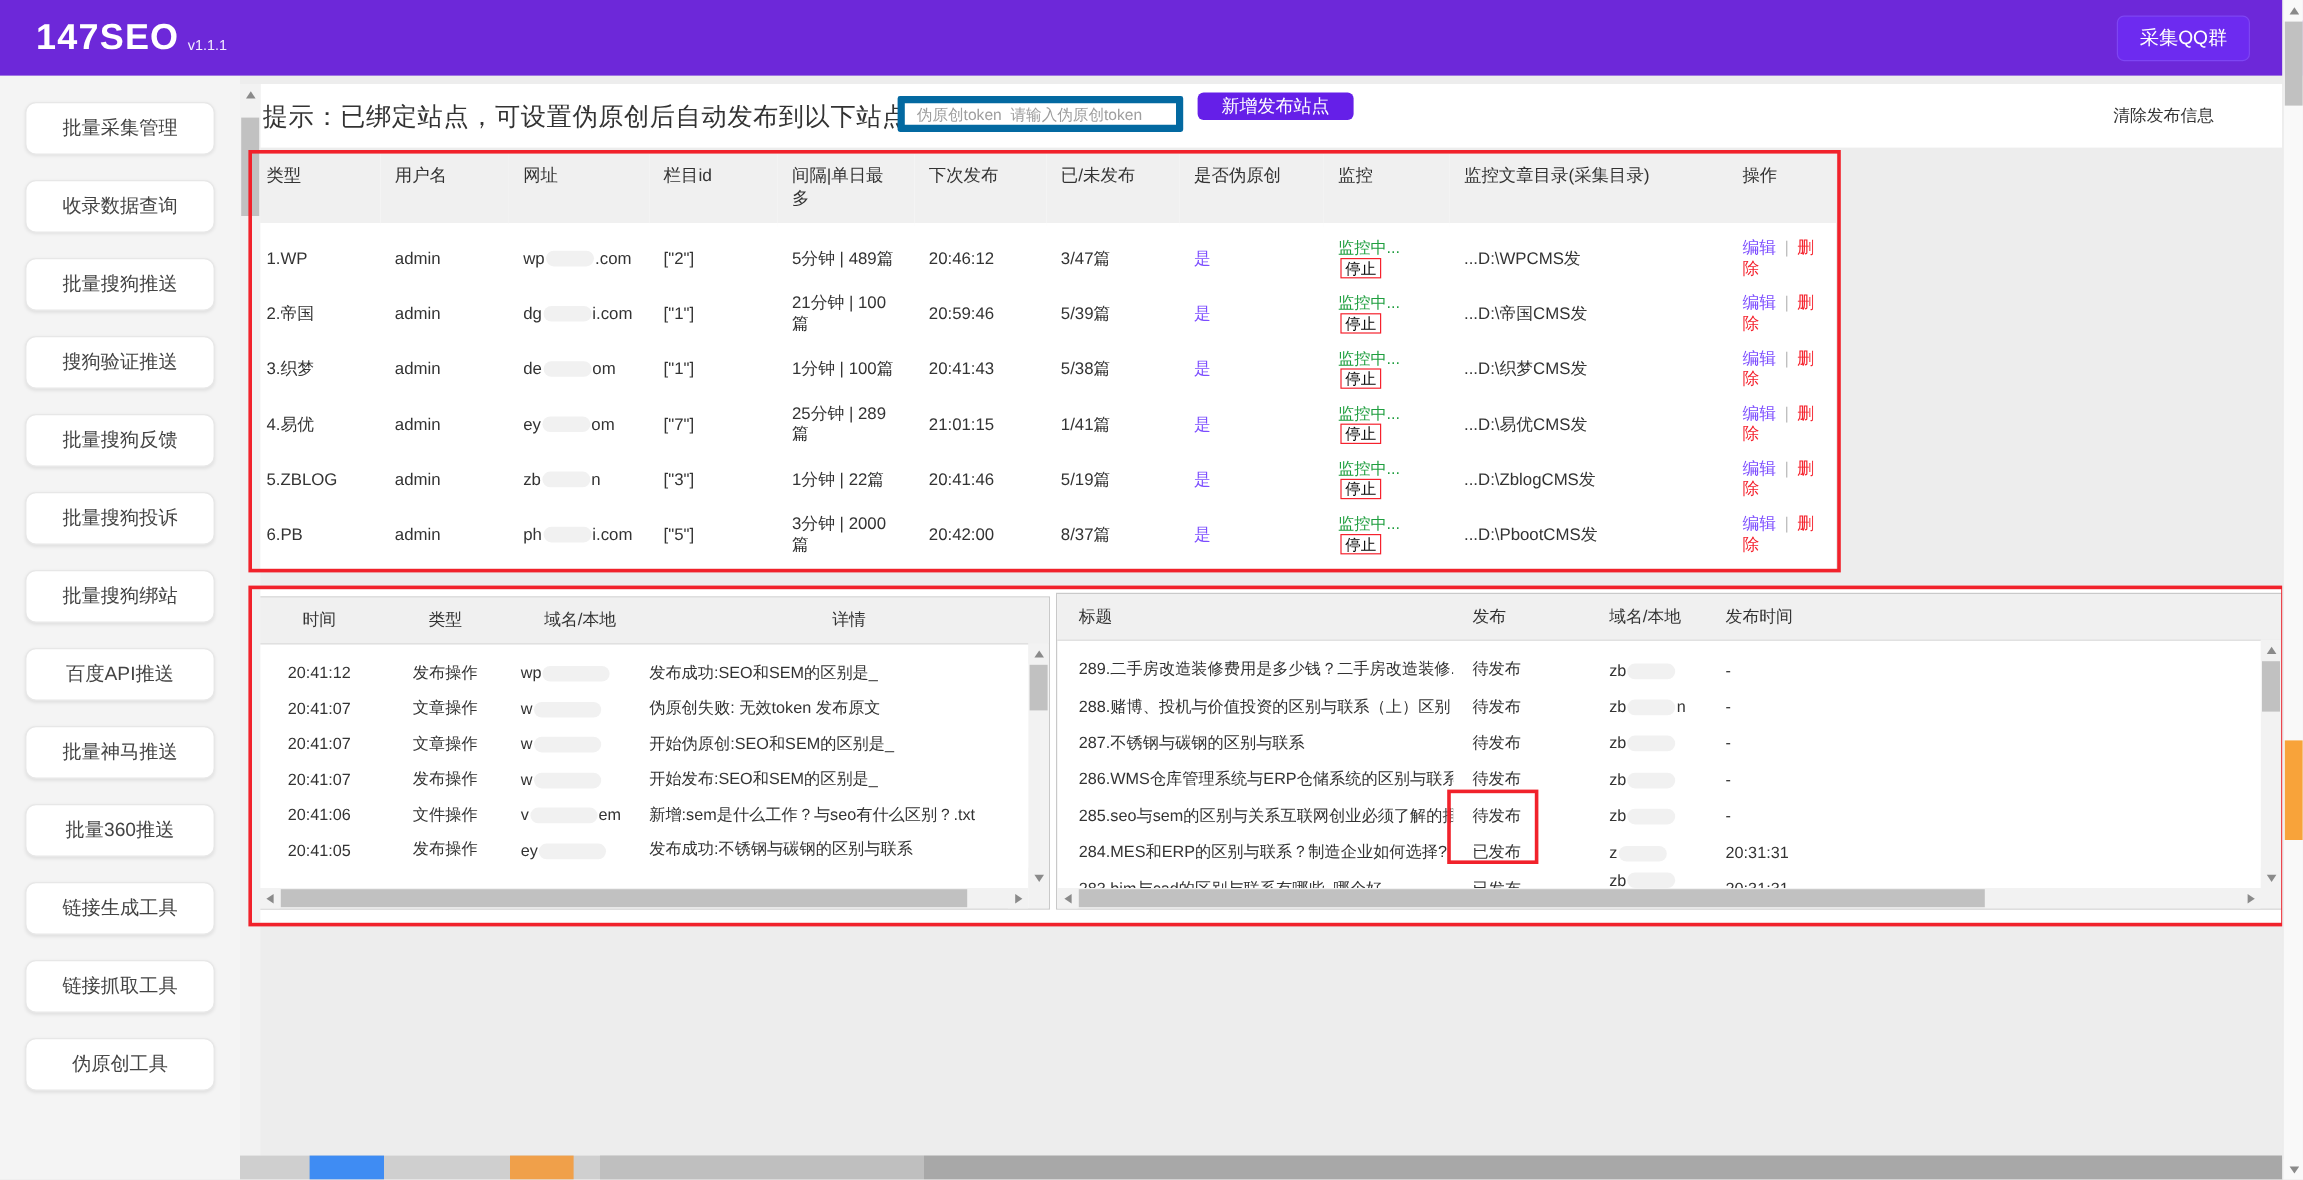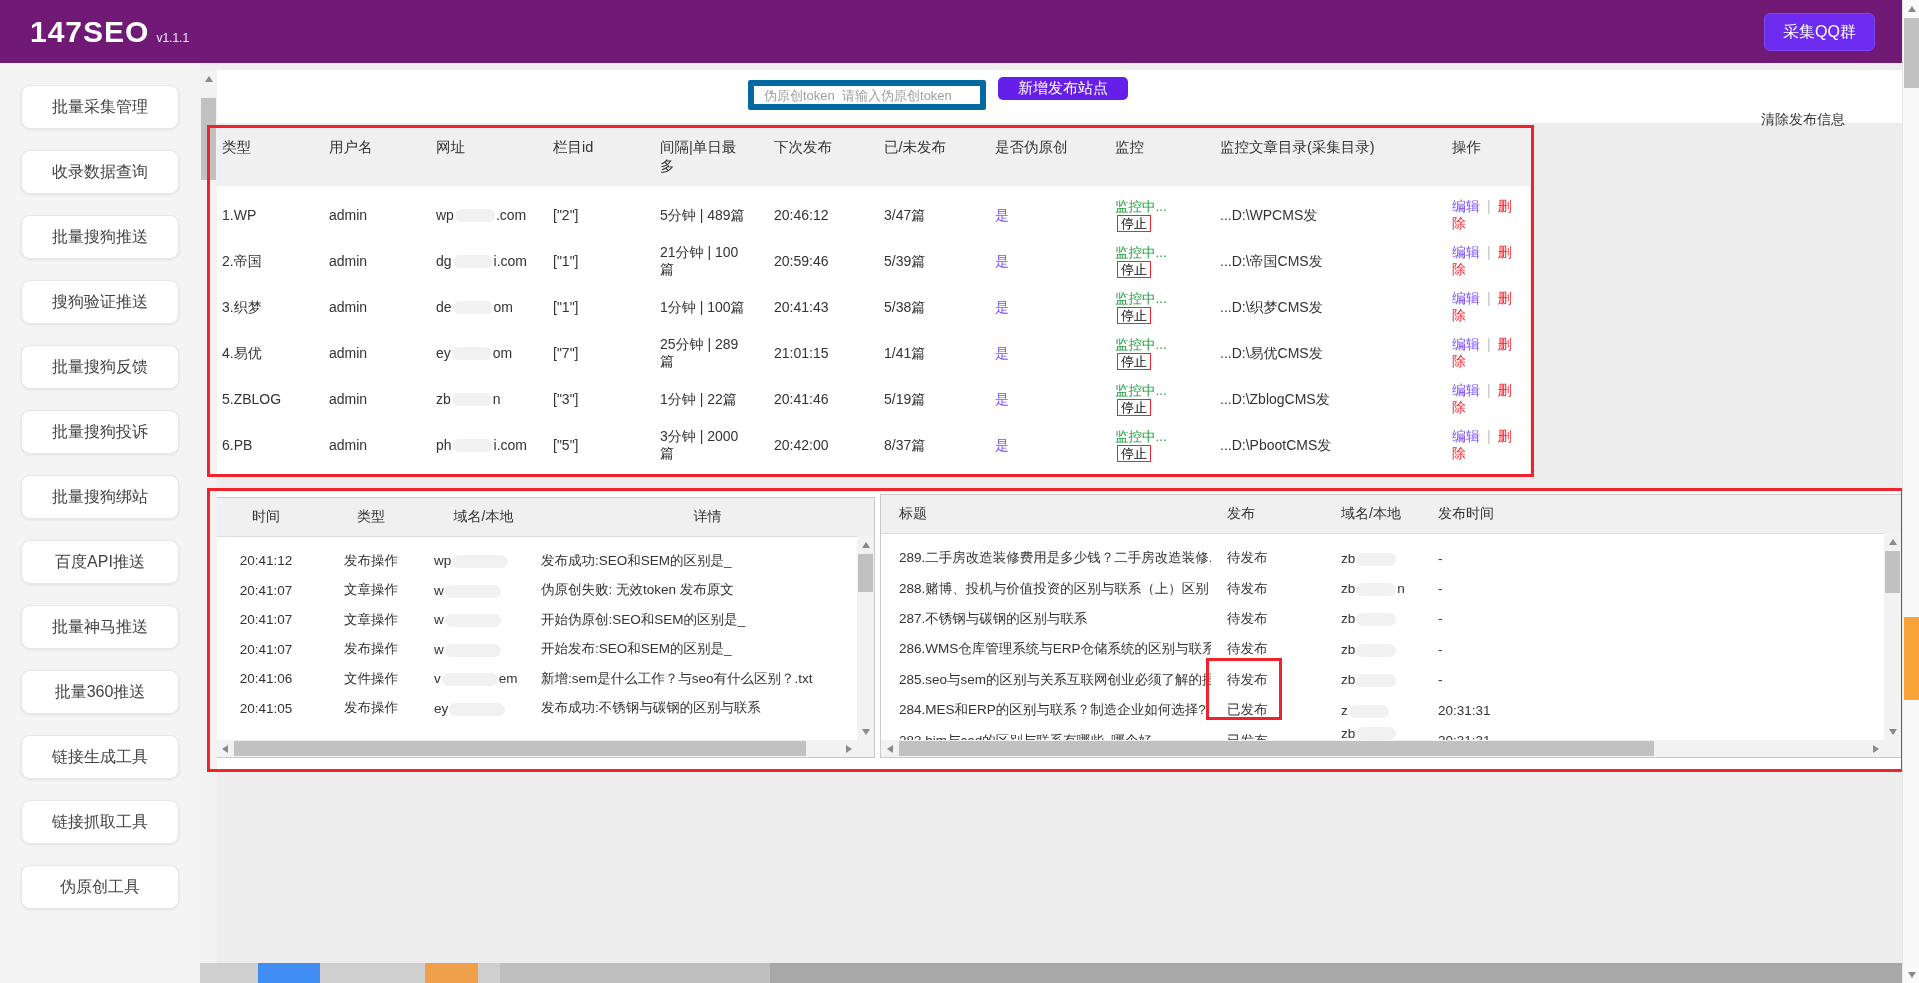--- a/index.html
+++ b/index.html
@@ -3,21 +3,21 @@
 <meta charset="utf-8">
 <style>
   html,body{margin:0;padding:0;}
   body{
     width:1919px;height:983px;position:relative;overflow:hidden;
     background:#ededed;
     font-family:"Liberation Sans","DejaVu Sans",sans-serif;
     color:#333;
   }
   
-  .header{position:absolute;left:0;top:0;width:1919px;height:63px;background:#701a75;z-index:5;}
+  .header{position:absolute;left:0;top:0;width:1919px;height:63px;background:#6d28d9;z-index:5;}
   .logo-wrap{position:absolute;left:30px;top:0;height:63px;display:flex;align-items:center;}
   .logo{color:#fff;font-size:30px;font-weight:700;letter-spacing:1px;}
   .version{color:#f3edff;font-size:12px;margin-left:7px;margin-top:12px;text-align:right;}
   .qq-btn{position:absolute;right:44px;top:13px;height:38px;padding:0 18px;
     background:#6d2bf0;color:#fff;font-size:16px;border:1px solid #7e45f3;border-radius:6px;cursor:pointer;
     font-family:inherit;}
   
   .sidebar{position:absolute;left:0;top:63px;width:200px;height:920px;background:#f4f4f4;z-index:4;}
   #sidebar-list{display:flex;flex-direction:column;align-items:center;padding-top:22px;}
   .sb-wrap{margin-bottom:21px;}
@@ -38,21 +38,21 @@
   .topbar{position:absolute;left:217px;top:70px;width:1685px;height:53px;background:#fff;z-index:3;}
   .tip{position:absolute;left:2px;top:0;height:53px;display:flex;align-items:center;
     font-size:21px;font-weight:500;color:#333;letter-spacing:0.5px;}
   .token-input{position:absolute;left:531px;top:10px;width:238px;height:30px;box-sizing:border-box;
     border:6px solid #0369a1;border-radius:2px;padding:0 10px;font-size:13px;color:#333;outline:none;
     font-family:Liberation Sans, sans-serif;}
   .token-input::placeholder{color:#9e9e9e;}
   .add-btn{position:absolute;left:781px;top:7px;width:130px;height:23px;background:#651fe8;color:#fff;
     border:none;border-radius:5px;font-size:15px;cursor:pointer;font-family:inherit;}
   .clear-link{position:absolute;right:57px;top:0;height:53px;display:flex;align-items:center;
-    font-size:14px;color:#333;cursor:pointer;margin-top:23px;}
+    font-size:14px;color:#333;cursor:pointer;}
   
   .sites-wrap{position:absolute;left:210px;top:128px;width:1320px;height:346px;background:#fff;z-index:3;overflow:hidden;}
   table{border-collapse:collapse;table-layout:fixed;width:1320px;}
   th{background:#f0f0f0;font-weight:400;font-size:14.5px;color:#333;text-align:left;
     padding:10px 12px;line-height:19px;vertical-align:top;}
   td{font-size:14px;color:#333;padding:7px 12px;line-height:17px;vertical-align:middle;word-wrap:break-word;}
   tbody tr{height:30px;}
   tbody td{padding-top:6px;padding-bottom:6px;}
   thead{border-bottom:6px solid #fff;}
   .purple{color:#7c4dff;}
@@ -169,20 +169,21 @@
 </div>
 
 <div class="content-vscroll">
   <div class="sb-arrow">
       <div class="tri-up"></div>
     </div>
   <div class="vthumb" style="top:28px;height:82px;"></div>
 </div>
 
 <div class="topbar">
+  <span class="tip">提示：已绑定站点，可设置伪原创后自动发布到以下站点</span>
   <input class="token-input" type="text" placeholder="伪原创token  请输入伪原创token" style="">
   <button class="add-btn">新增发布站点</button>
   <span class="clear-link">清除发布信息</span>
 </div>
 
 <div class="sites-wrap">
   <table>
     <colgroup>
       <col style="width:107px">
         <col style="width:107px">

